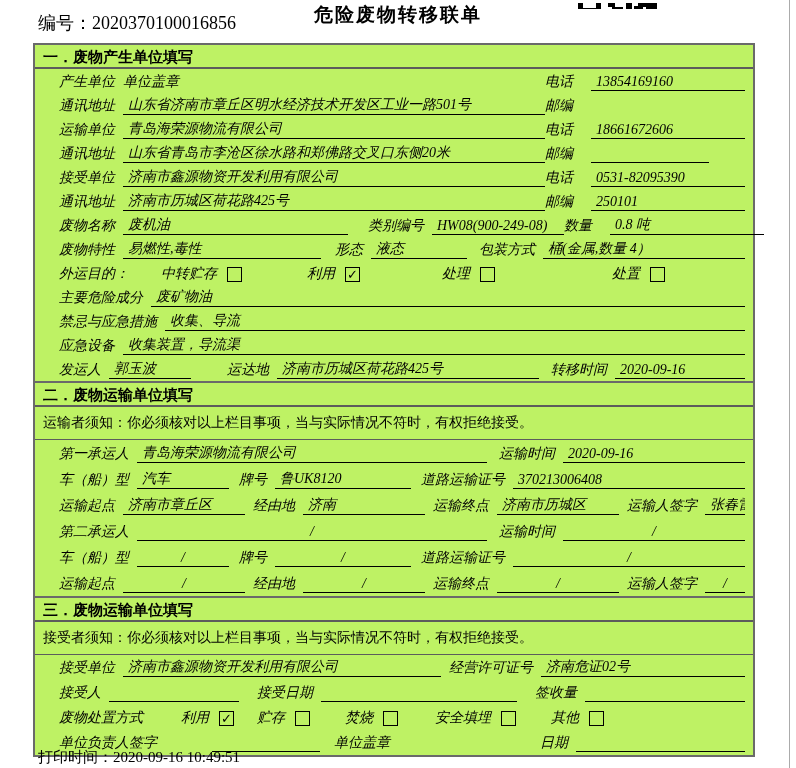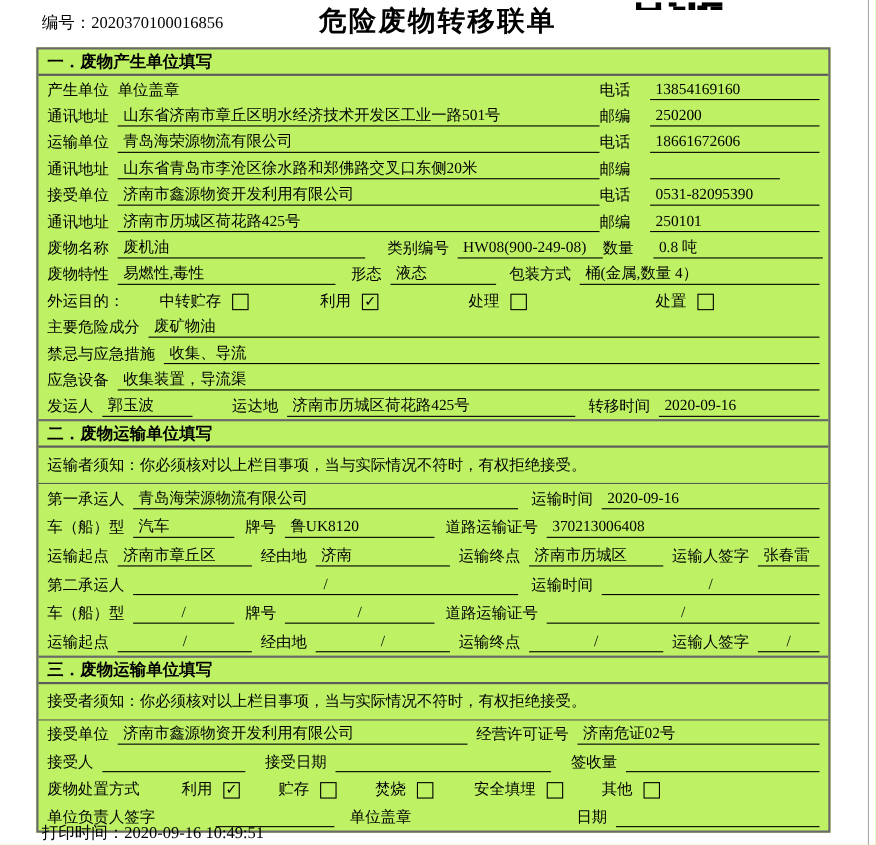--- a/index.html
+++ b/index.html
@@ -3,44 +3,44 @@
 <meta charset="utf-8">
 <style>
   html,body{margin:0;padding:0;}
   body{
     width:796px;height:768px;background:#ffffff;position:relative;
     font-family:"Liberation Serif","DejaVu Serif",serif;
     color:#000;font-size:14px;overflow:hidden;
   }
   .page-edge{position:absolute;left:789px;top:0;width:1px;height:768px;background:#ababab;}
   
-  .serial{position:absolute;left:38px;top:11px;font-size:15px;white-space:nowrap;}
+  .serial{position:absolute;left:38px;top:11px;font-size:18px;white-space:nowrap;}
   .doc-title{
     position:absolute;left:0;top:2px;width:100%;text-align:center;
     font-family:"Liberation Sans","DejaVu Sans",sans-serif;
-    font-size:25px;font-weight:bold;letter-spacing:2px;
+    font-size:19px;font-weight:bold;letter-spacing:2px;
   }
   .qr{position:absolute;left:578px;top:0;width:79px;height:9px;overflow:hidden;}
   
   .form{
     position:absolute;left:33px;top:43px;width:722px;box-sizing:border-box;
     border:2px solid #6a6a6a;background:#bef264;
   }
   .section{box-sizing:border-box;}
   .section + .section{border-top:2px solid #6a6a6a;}
   .sec-title{
     box-sizing:border-box;height:24px;line-height:21px;padding:1px 8px;
     font-family:"Liberation Sans","DejaVu Sans",sans-serif;
     font-weight:bold;font-size:15px;border-bottom:2px solid #5c5c5c;
   }
   .notice{
     box-sizing:border-box;height:28px;display:flex;align-items:center;
     padding:16px 8px;border-bottom:1.5px solid #5c5c5c;white-space:nowrap;
   }
-  .row{display:flex;align-items:flex-end;padding:0 8px 2px 8px;box-sizing:border-box;}
+  .row{display:flex;align-items:flex-end;padding:0 8px 2px 24px;box-sizing:border-box;font-style:italic;}
   .s1 .row{height:24px;}
   .s2 .row{height:26px;padding-bottom:3px;}
   .s3 .row{height:25px;padding-bottom:3px;}
   .row > * + *{margin-left:8px;}
   .lbl{white-space:nowrap;flex:none;}
   .val{
     border-bottom:1px solid #000;white-space:nowrap;padding:0 5px;
     box-sizing:border-box;flex:none;min-height:17px;overflow:hidden;
   }
   .vf{flex:1 1 auto;}
@@ -89,21 +89,20 @@
         <span class="lbl">电话</span>
         <span class="val">13854169160</span>
       </span>
     </div>
 
     <div class="row">
       <span class="lbl">通讯地址</span>
       <span class="val vf">山东省济南市章丘区明水经济技术开发区工业一路501号</span>
       <span class="rg">
         <span class="lbl">邮编</span>
-        <span class="val">250200</span>
       </span>
     </div>
 
     <div class="row">
       <span class="lbl">运输单位</span>
       <span class="val vf">青岛海荣源物流有限公司</span>
       <span class="rg">
         <span class="lbl">电话</span>
         <span class="val">18661672606</span>
       </span>
@@ -289,21 +288,21 @@
     </div>
 
     <div class="row">
       <span class="lbl">废物处置方式</span>
       <span class="opt" style="margin-left:38px">
         <span>利用</span>
         <span class="cb">
             <span>✓</span>
           </span>
       </span>
-      <span class="opt" style="margin-left:35px">
+      <span class="opt" style="margin-left:23px">
         <span>贮存</span>
         <span class="cb">
             <span></span>
           </span>
       </span>
       <span class="opt" style="margin-left:35px">
         <span>焚烧</span>
         <span class="cb">
             <span></span>
           </span>

